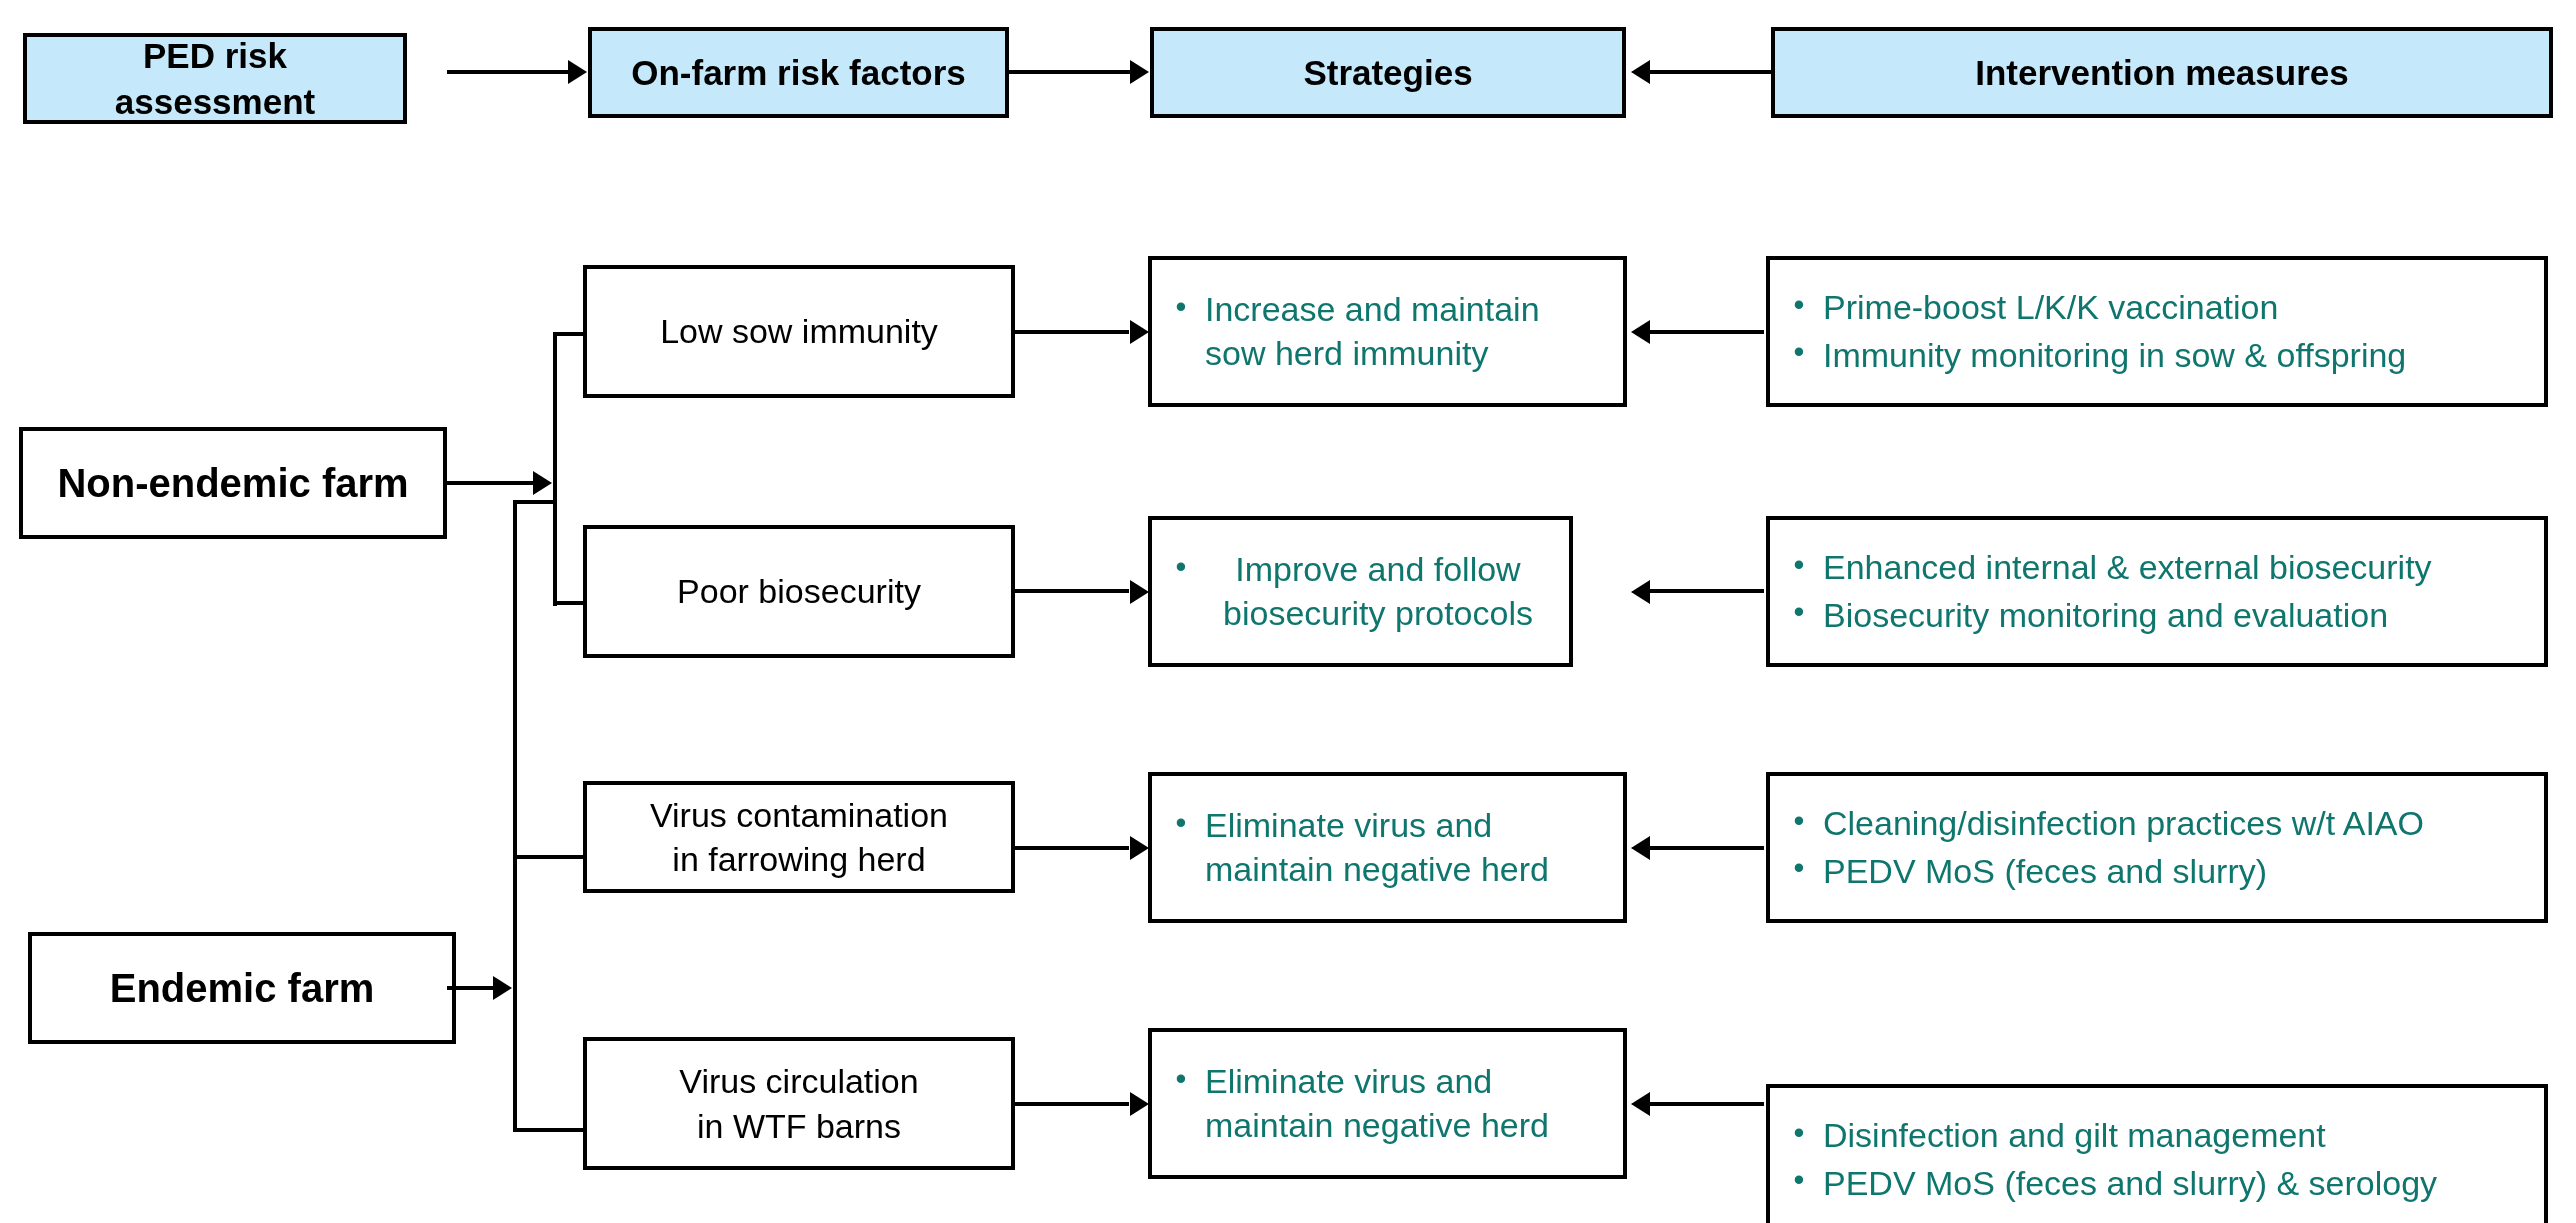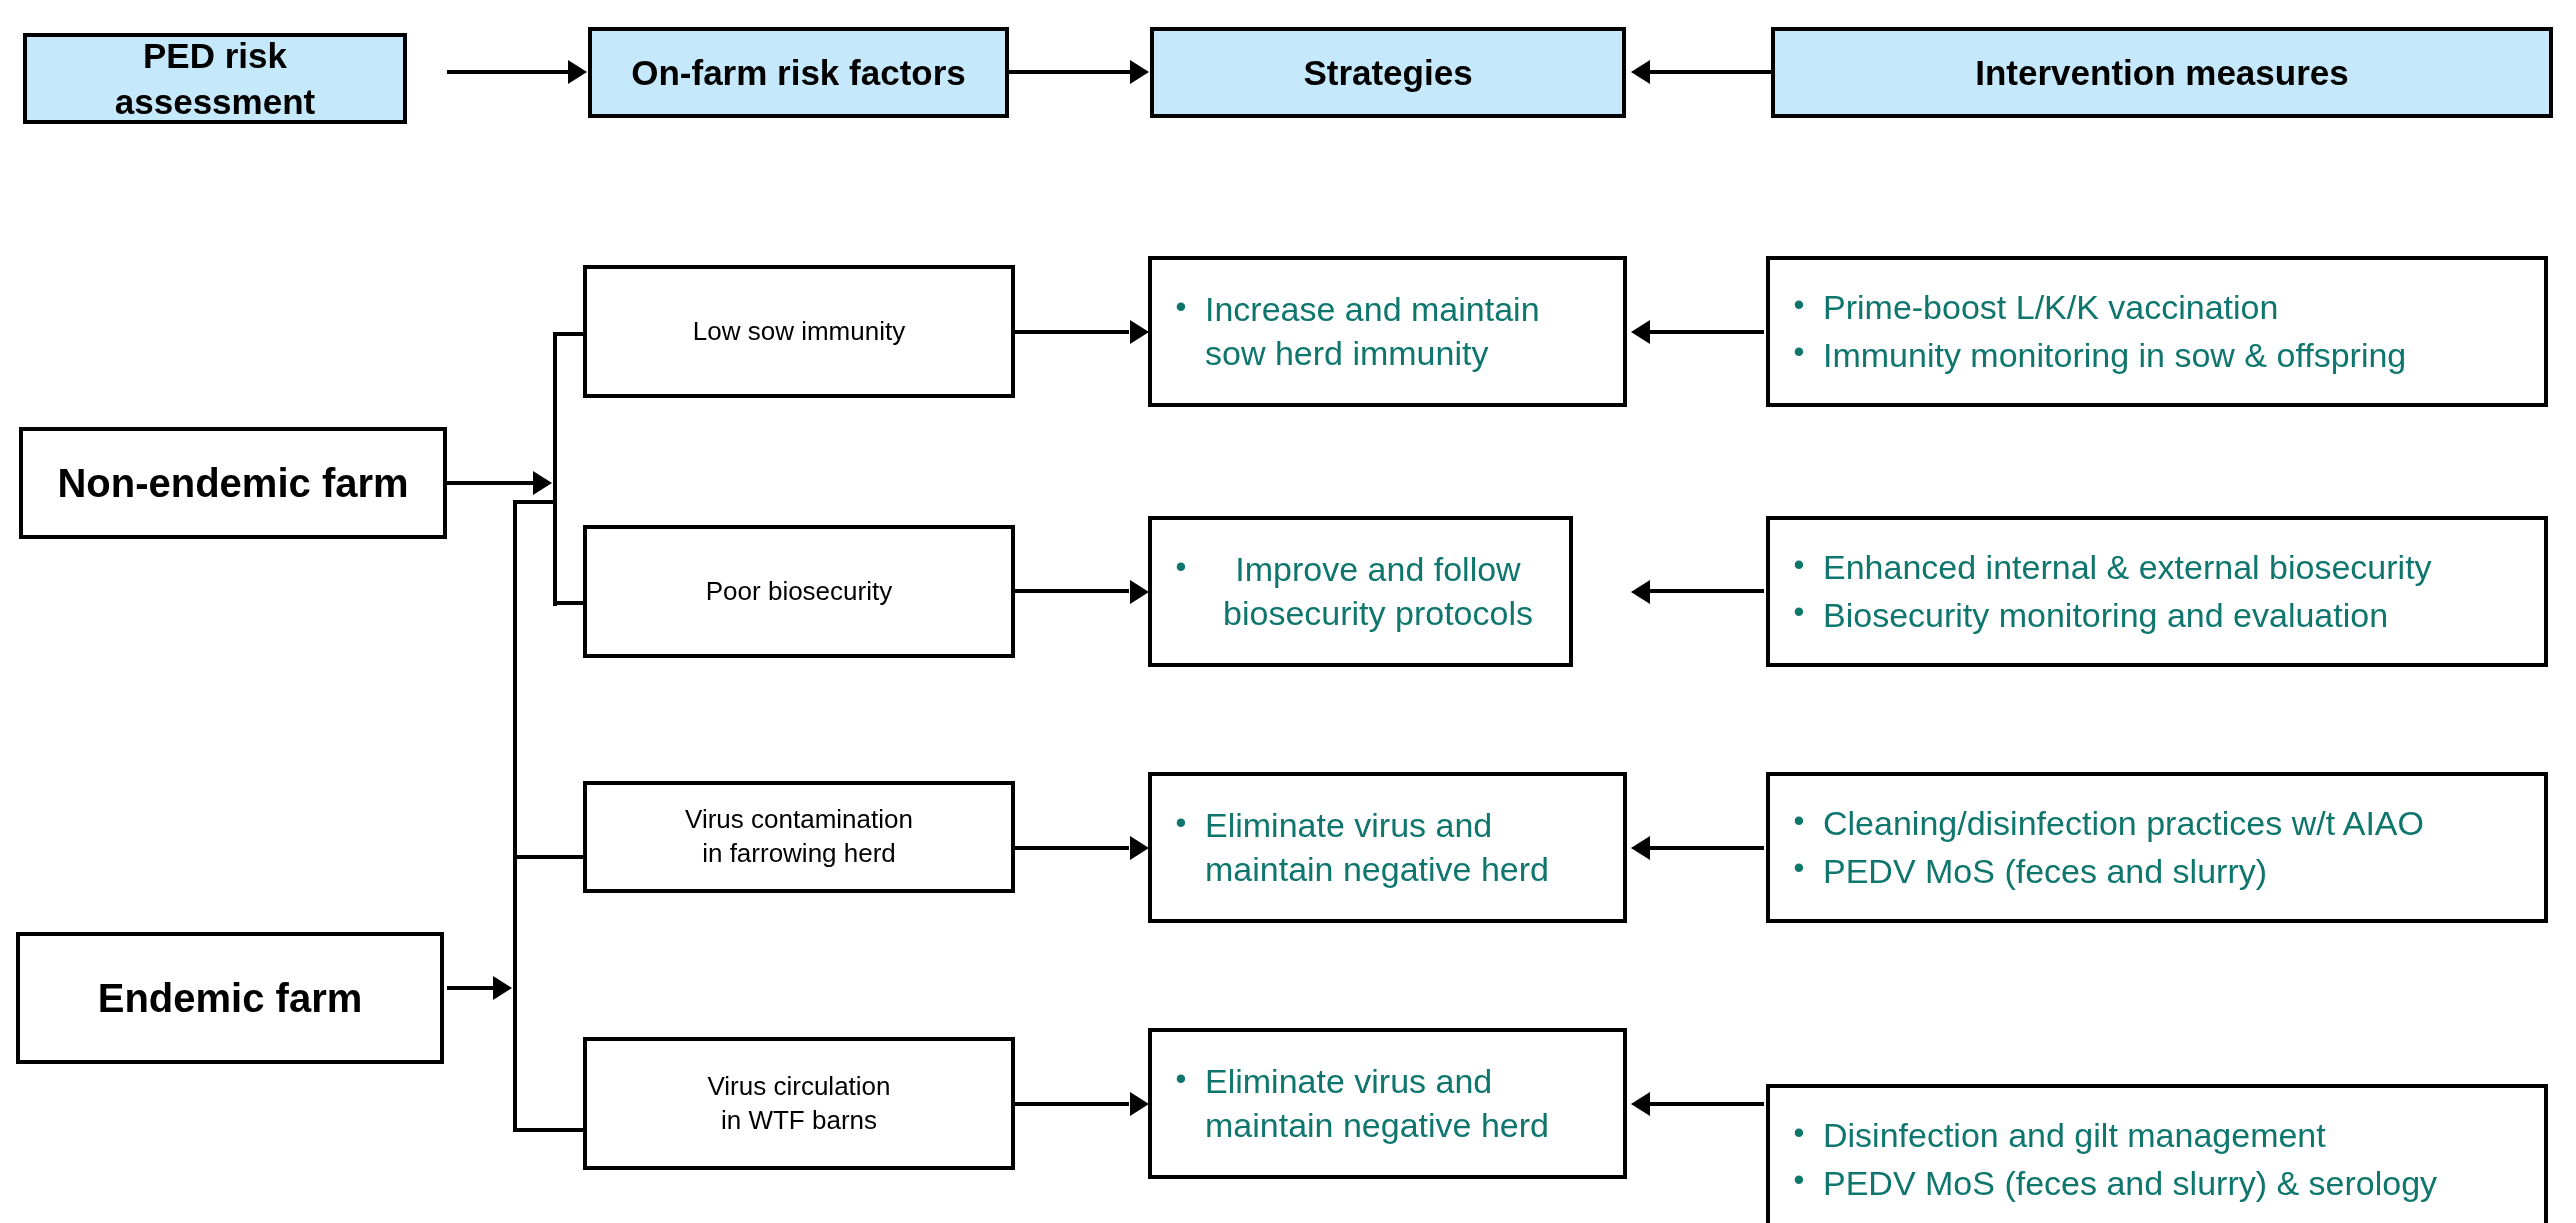--- a/index.html
+++ b/index.html
@@ -35,21 +35,21 @@
   .box.header {
     background: #c5e8fa;
     font-weight: bold;
     font-size: 35px;
   }
   .box.farm {
     font-weight: bold;
     font-size: 40px;
   }
   .box.risk {
-    font-size: 26px;
+    font-size: 34px;
   }
   .box.bullets {
     justify-content: flex-start;
     text-align: left;
     padding: 0 18px;
   }
 
   
   ul.blist {
     list-style: none;
@@ -122,21 +122,21 @@
   <div class="hline" style="left:1009px; top:70px; width:121px;"></div>
   <div class="arrowhead right" style="left:1130px; top:60px;"></div>
 
   <div class="hline" style="left:1650px; top:70px; width:121px;"></div>
   <div class="arrowhead left" style="left:1631px; top:60px;"></div>
 
   <div class="box farm" style="left:19px; top:427px; width:428px; height:112px;">
     <span>Non-endemic farm</span>
   </div>
 
-  <div class="box farm" style="left:16px; top:932px; width:428px; height:132px;">
+  <div class="box farm" style="left:28px; top:932px; width:428px; height:112px;">
     <span>Endemic farm</span>
   </div>
 
   <div class="hline" style="left:447px; top:481px; width:86px;"></div>
   <div class="arrowhead right" style="left:533px; top:471px;"></div>
 
   <div class="hline" style="left:447px; top:986px; width:46px;"></div>
   <div class="arrowhead right" style="left:493px; top:976px;"></div>
 
   <div class="vline" style="left:553px; top:332px; height:274px;"></div>

